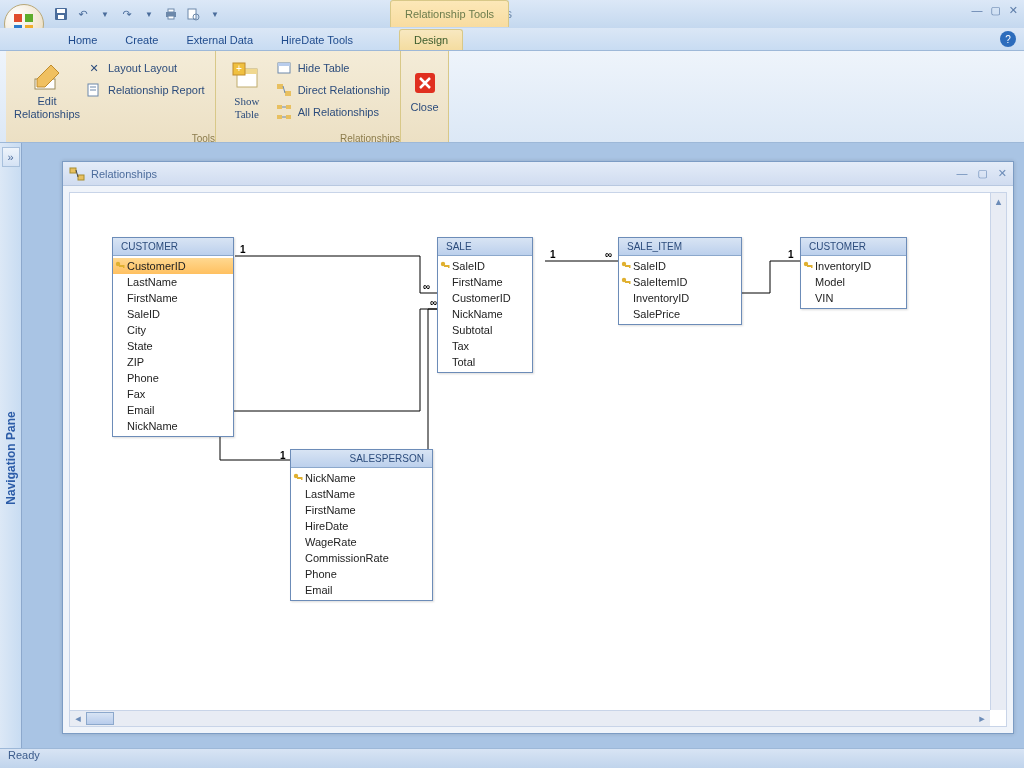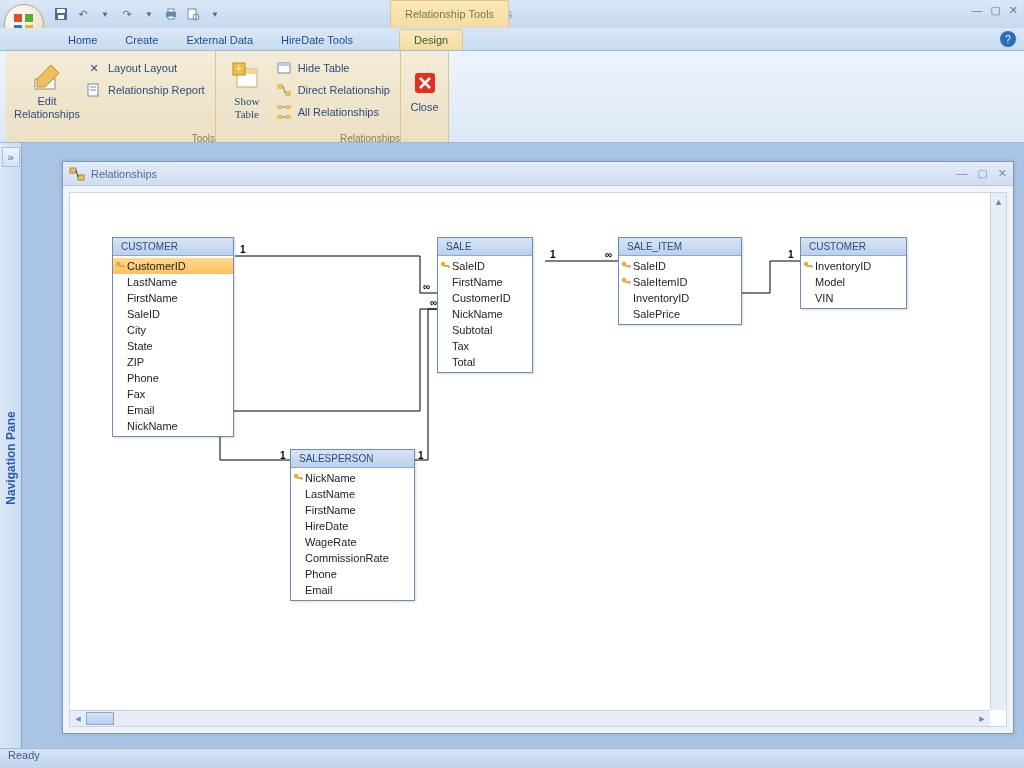--- a/index.html
+++ b/index.html
@@ -398,21 +398,21 @@
               </div>
               <div class="field-row">
                 <span>Model</span>
               </div>
               <div class="field-row">
                 <span>VIN</span>
               </div>
             </div>
         </div>
 
-        <div class="entity" style="left:220px; top:256px; width:125px;">
+        <div class="entity" style="left:220px; top:256px; width:143px;text-align:right;">
           <div class="entity-header">SALESPERSON</div>
           <div class="entity-body">
               <div class="field-row">
                 <span class="key-ico"><svg width="10" height="10" viewBox="0 0 10 10">
                     <circle cx="3" cy="3" r="2.2" fill="#e0b030"></circle>
                     <rect x="4" y="4" width="5" height="2" fill="#e0b030"></rect>
                     <rect x="8" y="4" width="1.5" height="3" fill="#e0b030"></rect>
                   </svg></span>
                 <span>NickName</span>
               </div>

